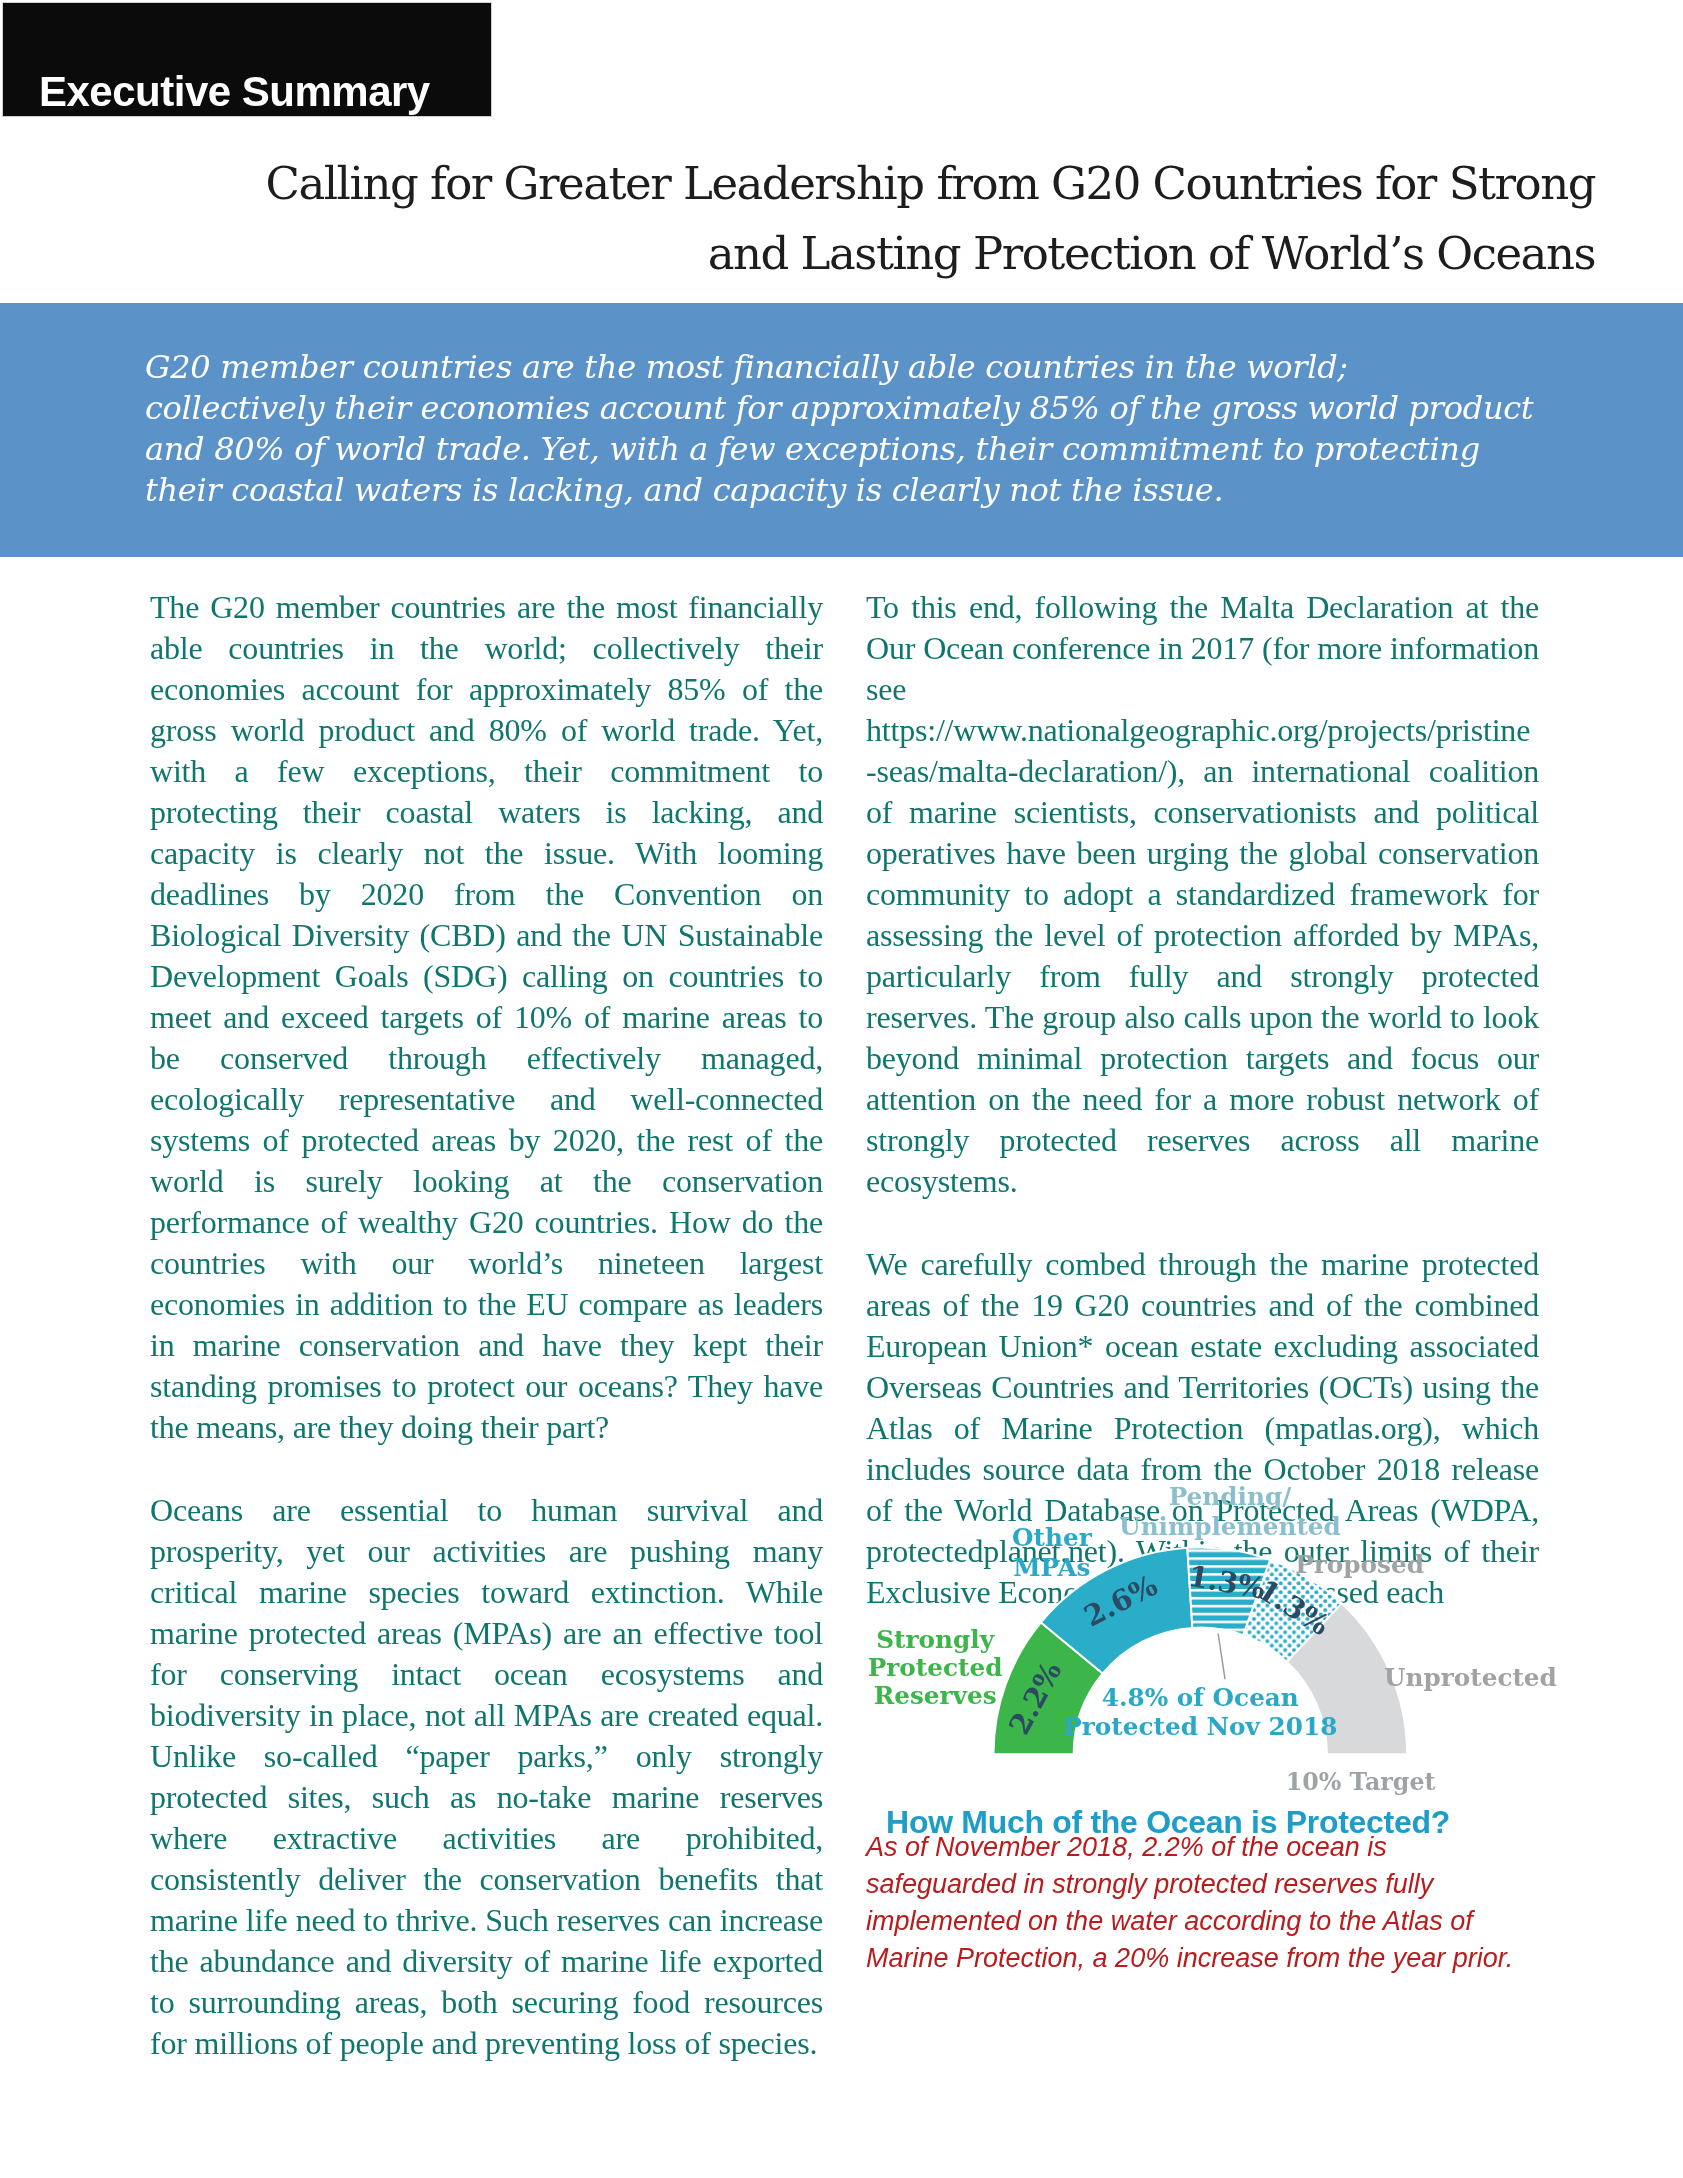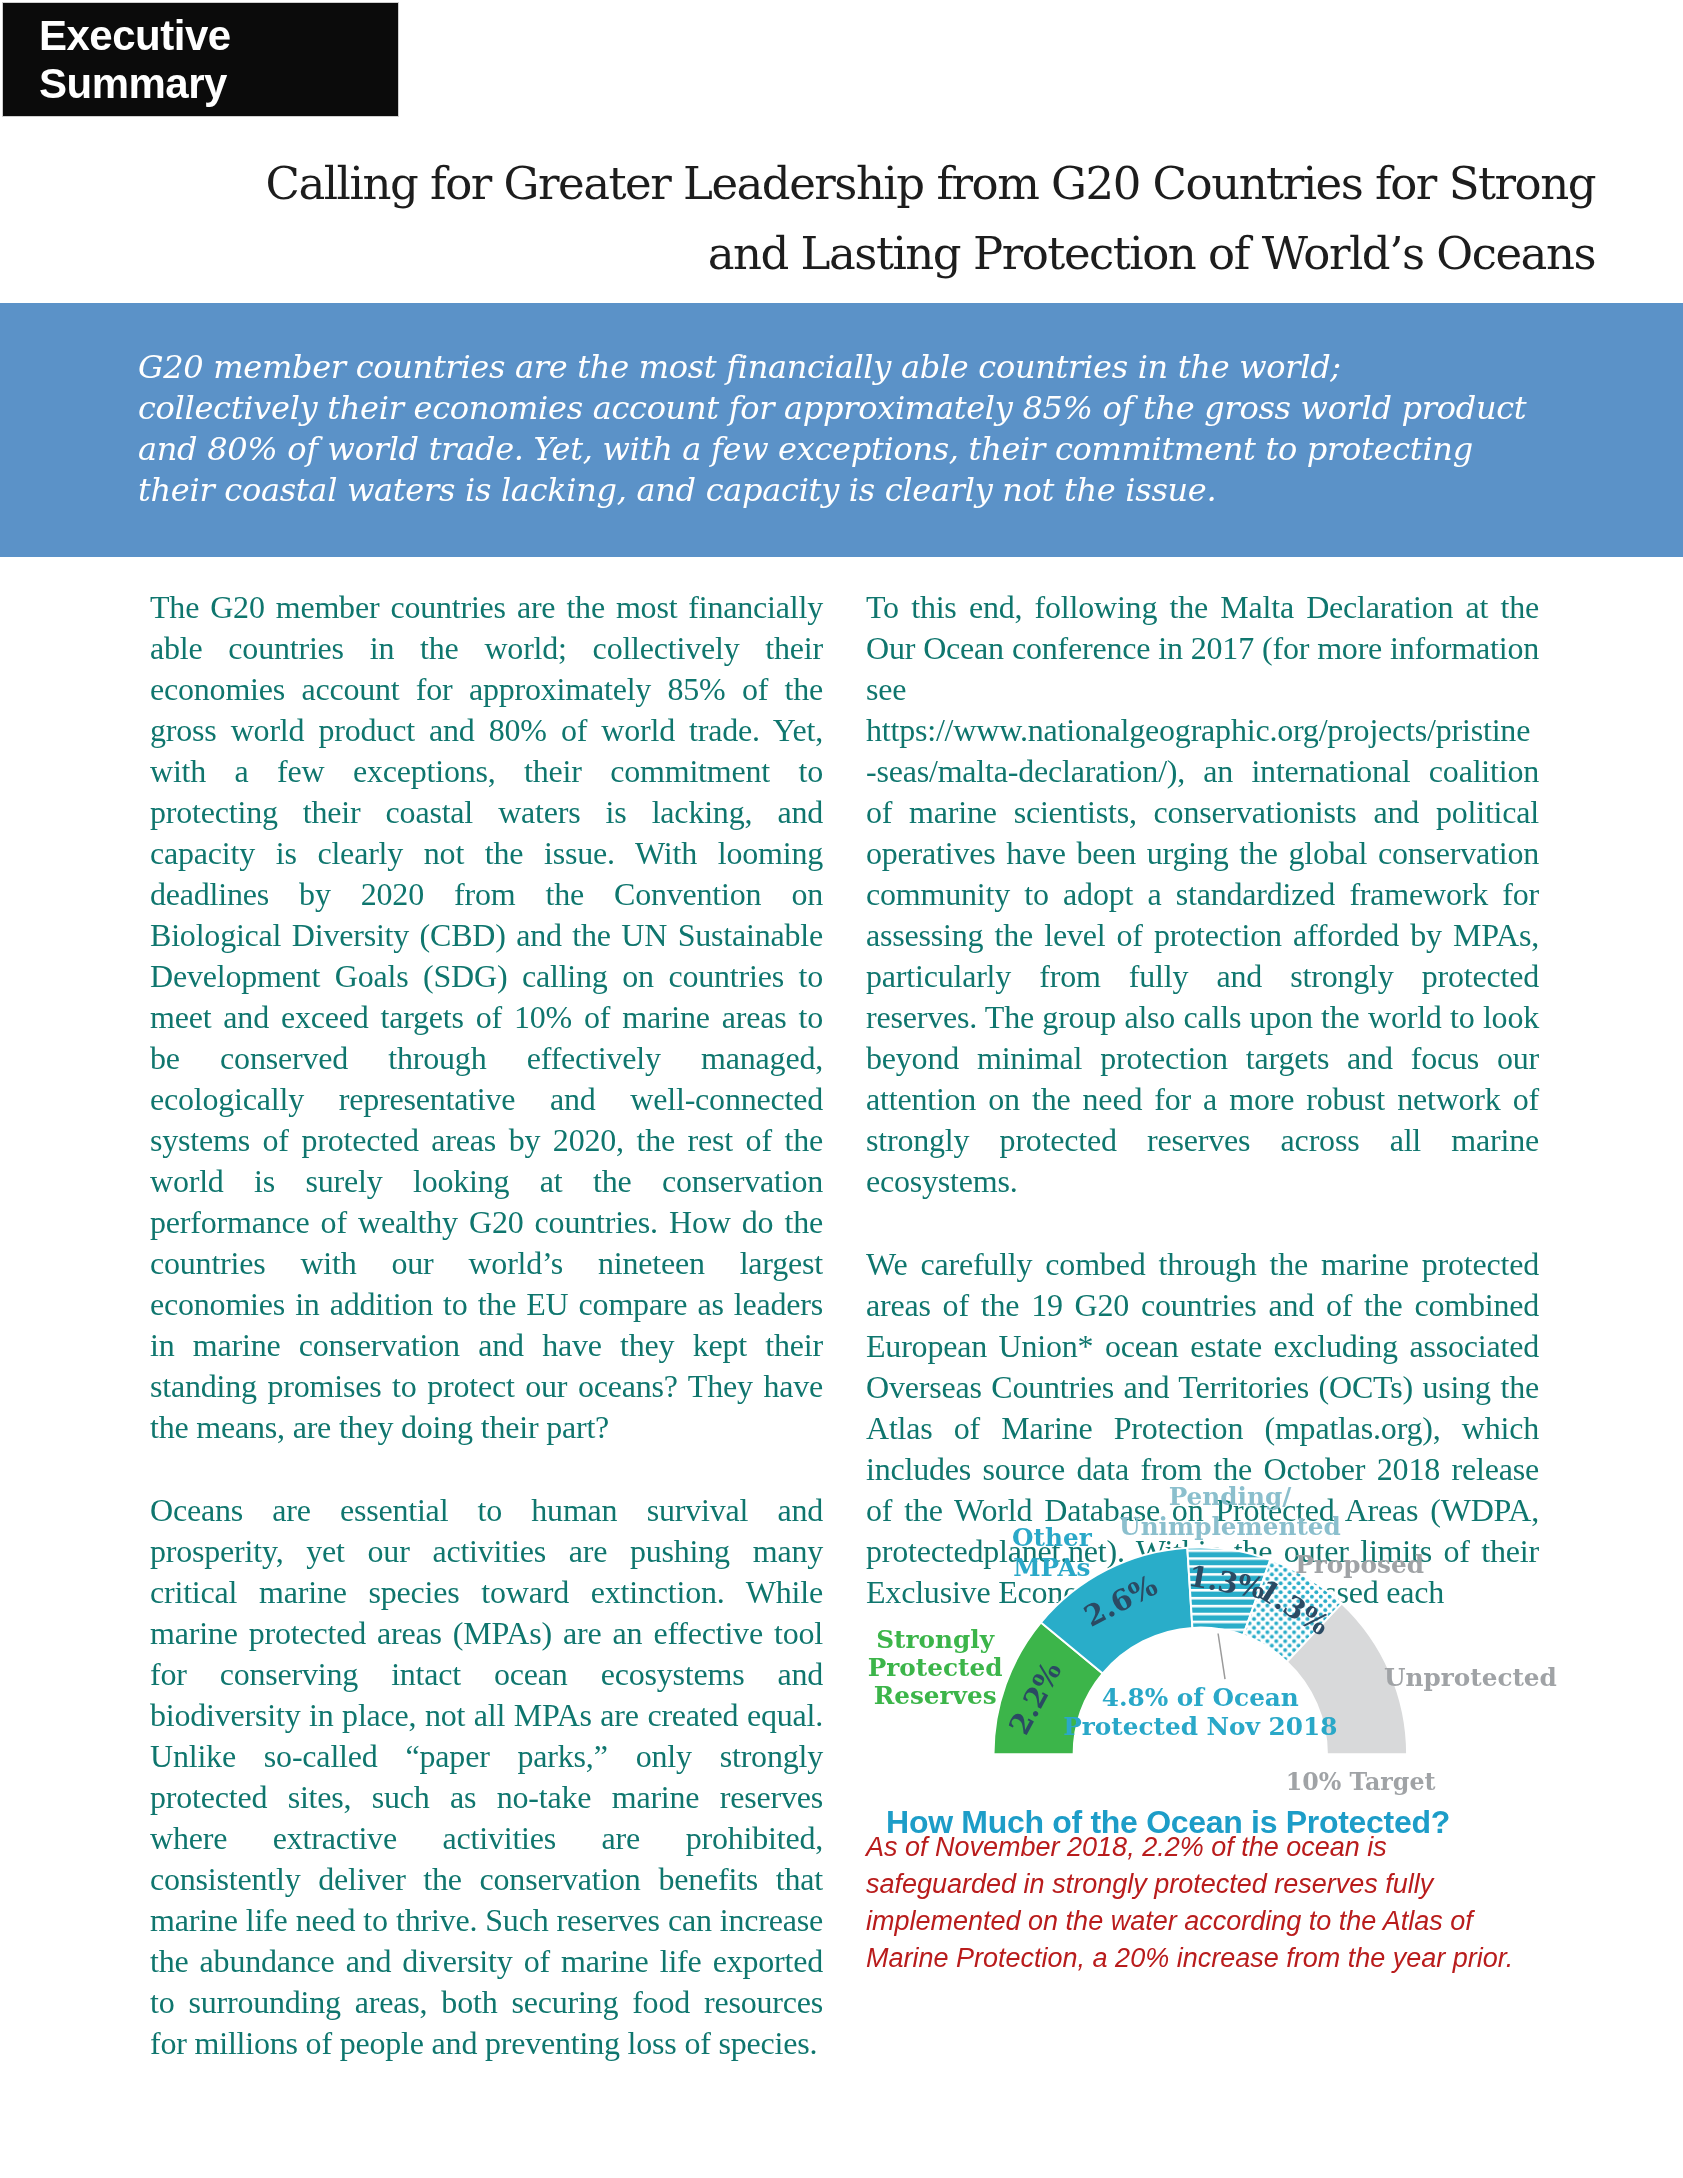--- a/index.html
+++ b/index.html
@@ -1,29 +1,29 @@
 <!DOCTYPE html>
 <html><head>
 <meta charset="utf-8">
 <style>
   html,body{margin:0;padding:0;background:#ffffff;}
   .page{position:relative;width:1683px;height:2178px;background:#ffffff;overflow:hidden;
         font-family:"Liberation Sans",sans-serif;}
 
-  .tag-box{position:absolute;left:3px;top:3px;width:395px;height:113px;background:#0b0b0b;
-           outline:1px solid #cfcfcf;display:flex;align-items:center;}
+  .tag-box{position:absolute;left:3px;top:3px;width:488px;height:113px;background:#0b0b0b;
+           outline:1px solid #cfcfcf;display:flex;align-items:flex-end;}
   .tag-box span{color:#ffffff;font-weight:bold;font-size:42px;padding-left:36px;letter-spacing:-0.5px;}
 
   .doc-title{position:absolute;left:150px;top:149px;width:1445px;color:#1d1d1d;
              font-family:"DejaVu Serif",serif;font-size:45px;line-height:70px;
              letter-spacing:-1.5px;font-weight:500;text-align:right;}
   .doc-title .tline{white-space:nowrap;}
 
   .banner{position:absolute;left:0;top:303px;width:1683px;height:254px;}
-  .banner-text{position:absolute;left:138px;top:44px;width:1390px;color:#ffffff;
+  .banner-text{position:absolute;left:145px;top:44px;width:1390px;color:#ffffff;
                font-family:"DejaVu Serif",serif;font-style:italic;font-size:32px;
                line-height:41px;letter-spacing:-0.3px;}
 
   .col{position:absolute;top:587px;width:673px;color:#0f766e;font-size:32px;line-height:41px;
        text-align:justify;letter-spacing:-0.2px;font-family:Liberation Serif, serif;}
   .col p{margin:0 0 42px 0;}
   .col-left{left:150px;}
   .col-right{left:866px;}
 
   .gauge-svg{position:absolute;left:851px;top:1465px;}

